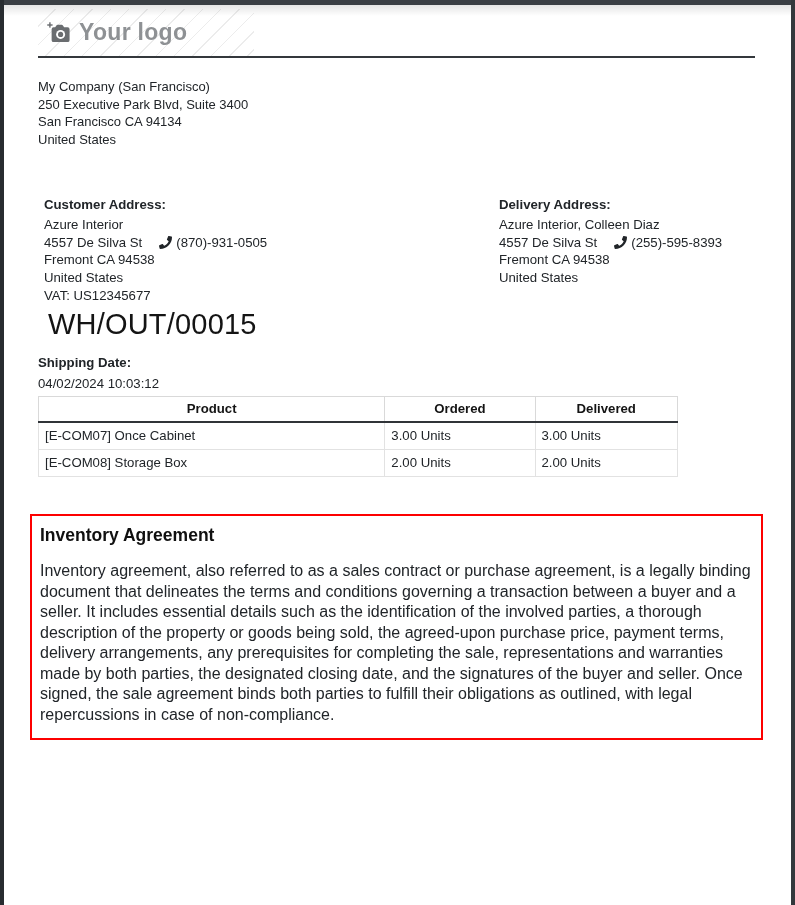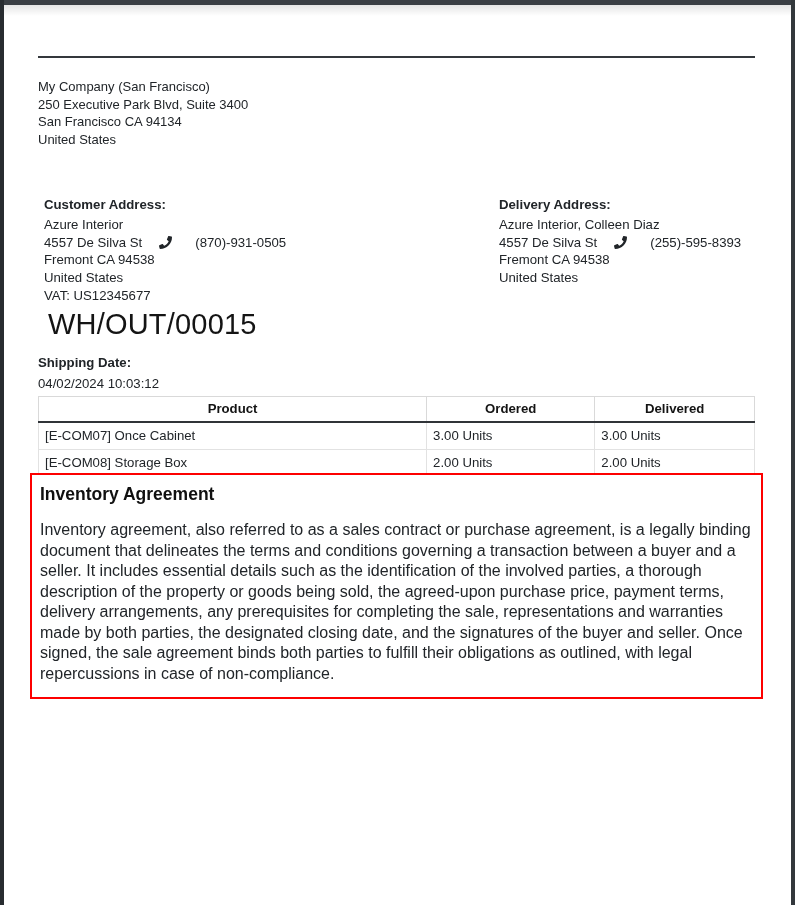--- a/index.html
+++ b/index.html
@@ -34,57 +34,67 @@
   
   .company-block { position:absolute; left:38px; top:78px; font-size:13px; line-height:17.7px; }
 
   
   .addresses { position:absolute; left:44px; top:196px; width:717px; display:flex; }
   .addr-col { font-size:13.2px; line-height:17.8px; }
   .addr-col.customer { width:419px; flex:none; }
   .addr-col.delivery { flex:1;margin-left:36px; }
   .addr-heading { font-weight:700; margin-bottom:2px; }
   .street-line { display:flex; align-items:center; }
-  .phone { margin-left:17px; display:inline-flex; align-items:center; gap:23px; }
+  .phone { margin-left:17px; display:inline-flex; align-items:center; gap:4px; }
   .phone-icon { width:13px; height:13px; flex:none; }
 
   
   .doc-title { position:absolute; left:48px; top:304px; margin:0; font-size:29px; font-weight:400;
                line-height:40px; color:#141414; letter-spacing:.2px; }
 
   
   .shipping { position:absolute; left:38px; top:354px; font-size:13.2px; line-height:18px; }
   .ship-heading { font-weight:700; margin-bottom:3px; }
 
   
-  .lines { position:absolute; left:38px; top:396px; width:717px; border-collapse:collapse;
+  .lines { position:absolute; left:38px; top:396px; width:640px; border-collapse:collapse;
            font-size:13.2px; }
   .lines col.c-product   { width:54.2%; }
   .lines col.c-ordered   { width:23.5%; }
   .lines col.c-delivered { width:22.3%; }
   .lines th { border:1px solid #d9d9d9; border-bottom:2px solid #303438;
               padding:4px 8px 5px; font-weight:700; text-align:center; color:#141414; }
   .lines td { border:1px solid #e2e2e2; padding:5px 6px 6px; text-align:left; }
 
   
-  .agreement { position:absolute; left:30px; top:473px; width:733px;
+  .agreement { position:absolute; left:30px; top:514px; width:733px;
                border:2px solid #fd0000; padding:7px 9px 13px 8px; background:#ffffff; }
   .agreement h2 { margin:2px 0 15px; font-size:17.5px; font-weight:700; color:#101010; }
   .agreement p { margin:0; font-size:16px; line-height:20.5px; color:#212529; }
 </style>
 </head>
 <body>
 
 <div class="page">
 
   <div class="edge-top"></div>
   <div class="top-shadow"></div>
   <div class="edge-left"></div>
   <div class="edge-right"></div>
 
+  <div class="logo-area">
+    <svg class="camera-icon" viewBox="0 0 24 22">
+      <rect x="0.2" y="2.4" width="5.6" height="1.5" fill="#6a6d70"></rect>
+      <rect x="2.25" y="0.3" width="1.5" height="5.6" fill="#6a6d70"></rect>
+      <path d="M8.5 5.6 L10 3.4 a1.2 1.2 0 0 1 1-.5 h4.4 a1.2 1.2 0 0 1 1 .5 L17.9 5.6 H21.6 a2 2 0 0 1 2 2 V19 a2 2 0 0 1 -2 2 H6.8 a2 2 0 0 1 -2-2 V7.6 a2 2 0 0 1 2-2 z" fill="#6a6d70"></path>
+      <circle cx="14.2" cy="13" r="4.7" fill="#ffffff"></circle>
+      <circle cx="14.2" cy="13" r="2.7" fill="#6a6d70"></circle>
+    </svg>
+    <span class="logo-text">Your logo</span>
+  </div>
 
   <div class="header-rule"></div>
 
   <div class="company-block">
     <div>My Company (San Francisco)</div>
     <div>250 Executive Park Blvd, Suite 3400</div>
     <div>San Francisco CA 94134</div>
     <div>United States</div>
   </div>
 

